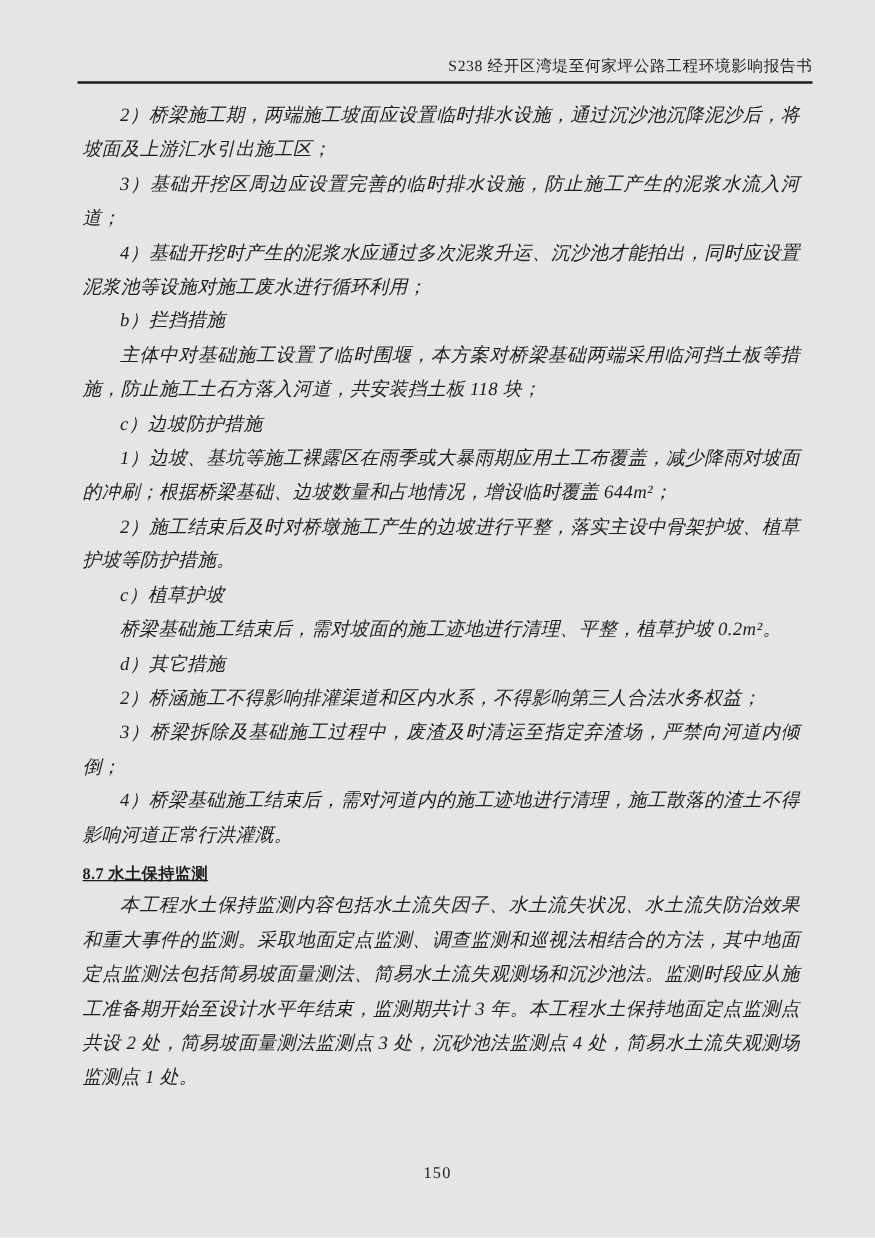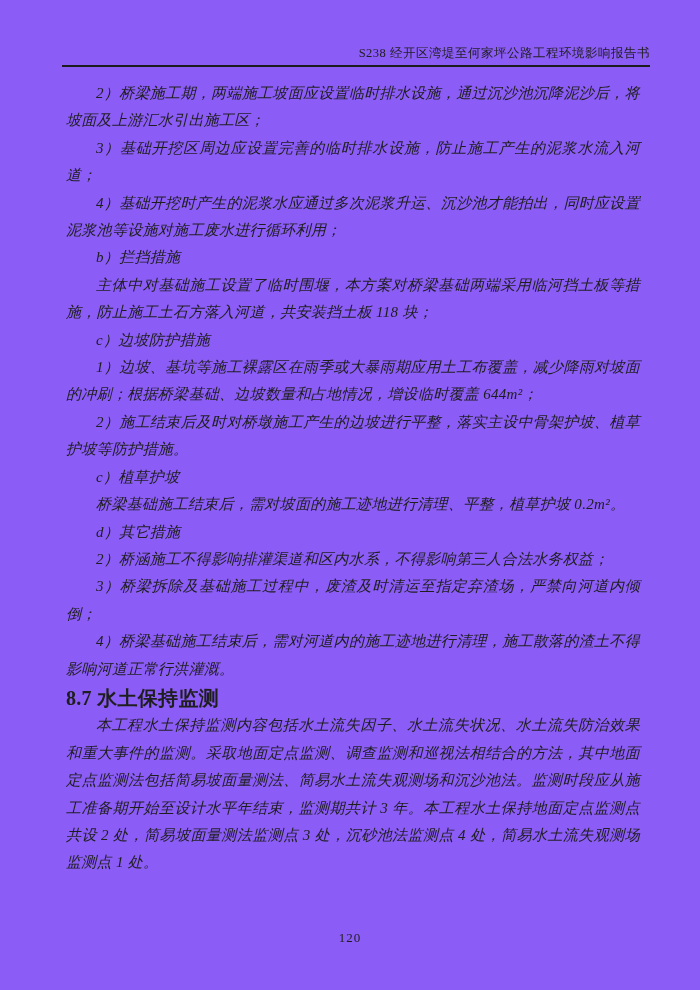--- a/index.html
+++ b/index.html
@@ -9,21 +9,21 @@
     background: #ffffff;
     position: relative;
     overflow: hidden;
     font-family: "Liberation Serif", "DejaVu Serif", serif;
     color: #1e1e1e;
   }
   .page {
     width: 700px;
     height: 990px;
     position: relative;
-    background: #8b5cf6;
+    background: #e5e5e5;
   }
   .header {
     margin: 0 50px 0 62px;
     padding-top: 45px;
     padding-bottom: 3px;
     border-bottom: 2px solid #1c1c1c;
     text-align: right;
     font-size: 12.5px;
     letter-spacing: 0.5px;
     white-space: nowrap;
@@ -37,21 +37,22 @@
   }
   .para {
     margin: 0;
     text-indent: 2em;
     font-style: italic;
   }
   .heading {
     margin: 2px 0 0 0;
     text-indent: 0;
     font-weight: 700;
-    font-size: 20px;
+    font-size: 13px;
+    text-decoration: underline;
   }
   .footer {
     position: absolute;
     bottom: 44px;
     left: 0;
     width: 100%;
     text-align: center;
     font-size: 13px;
     letter-spacing: 1px;
   }
@@ -78,16 +79,16 @@
       <p class="para">桥梁基础施工结束后，需对坡面的施工迹地进行清理、平整，植草护坡 0.2m²。</p>
       <p class="para">d）其它措施</p>
       <p class="para">2）桥涵施工不得影响排灌渠道和区内水系，不得影响第三人合法水务权益；</p>
       <p class="para">3）桥梁拆除及基础施工过程中，废渣及时清运至指定弃渣场，严禁向河道内倾倒；</p>
       <p class="para">4）桥梁基础施工结束后，需对河道内的施工迹地进行清理，施工散落的渣土不得影响河道正常行洪灌溉。</p>
       <p class="heading">8.7 水土保持监测</p>
       <p class="para">本工程水土保持监测内容包括水土流失因子、水土流失状况、水土流失防治效果和重大事件的监测。采取地面定点监测、调查监测和巡视法相结合的方法，其中地面定点监测法包括简易坡面量测法、简易水土流失观测场和沉沙池法。监测时段应从施工准备期开始至设计水平年结束，监测期共计 3 年。本工程水土保持地面定点监测点共设 2 处，简易坡面量测法监测点 3 处，沉砂池法监测点 4 处，简易水土流失观测场监测点 1 处。</p>
     </div>
 
   <div class="footer">
-    <span>120</span>
+    <span>150</span>
   </div>
 
 </div>
 
 </body></html>

